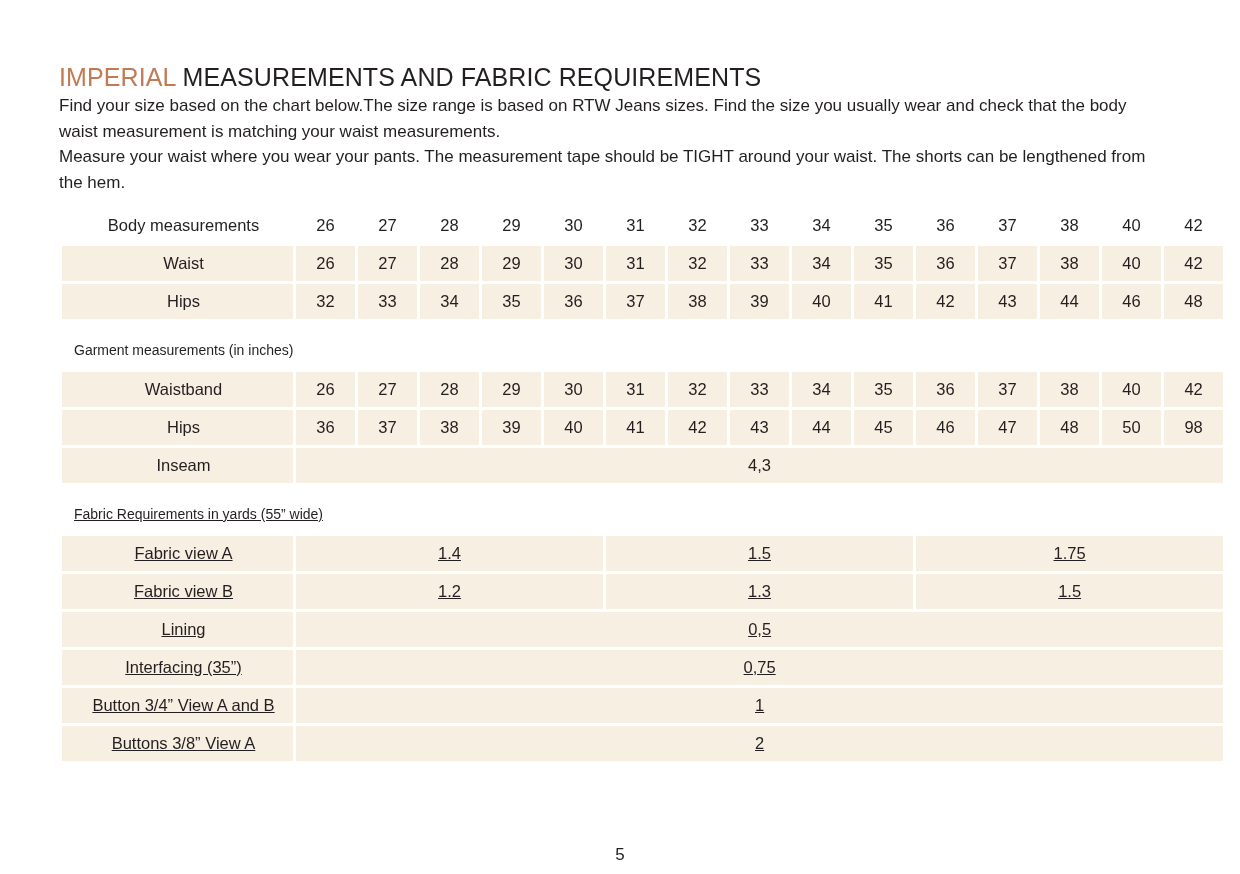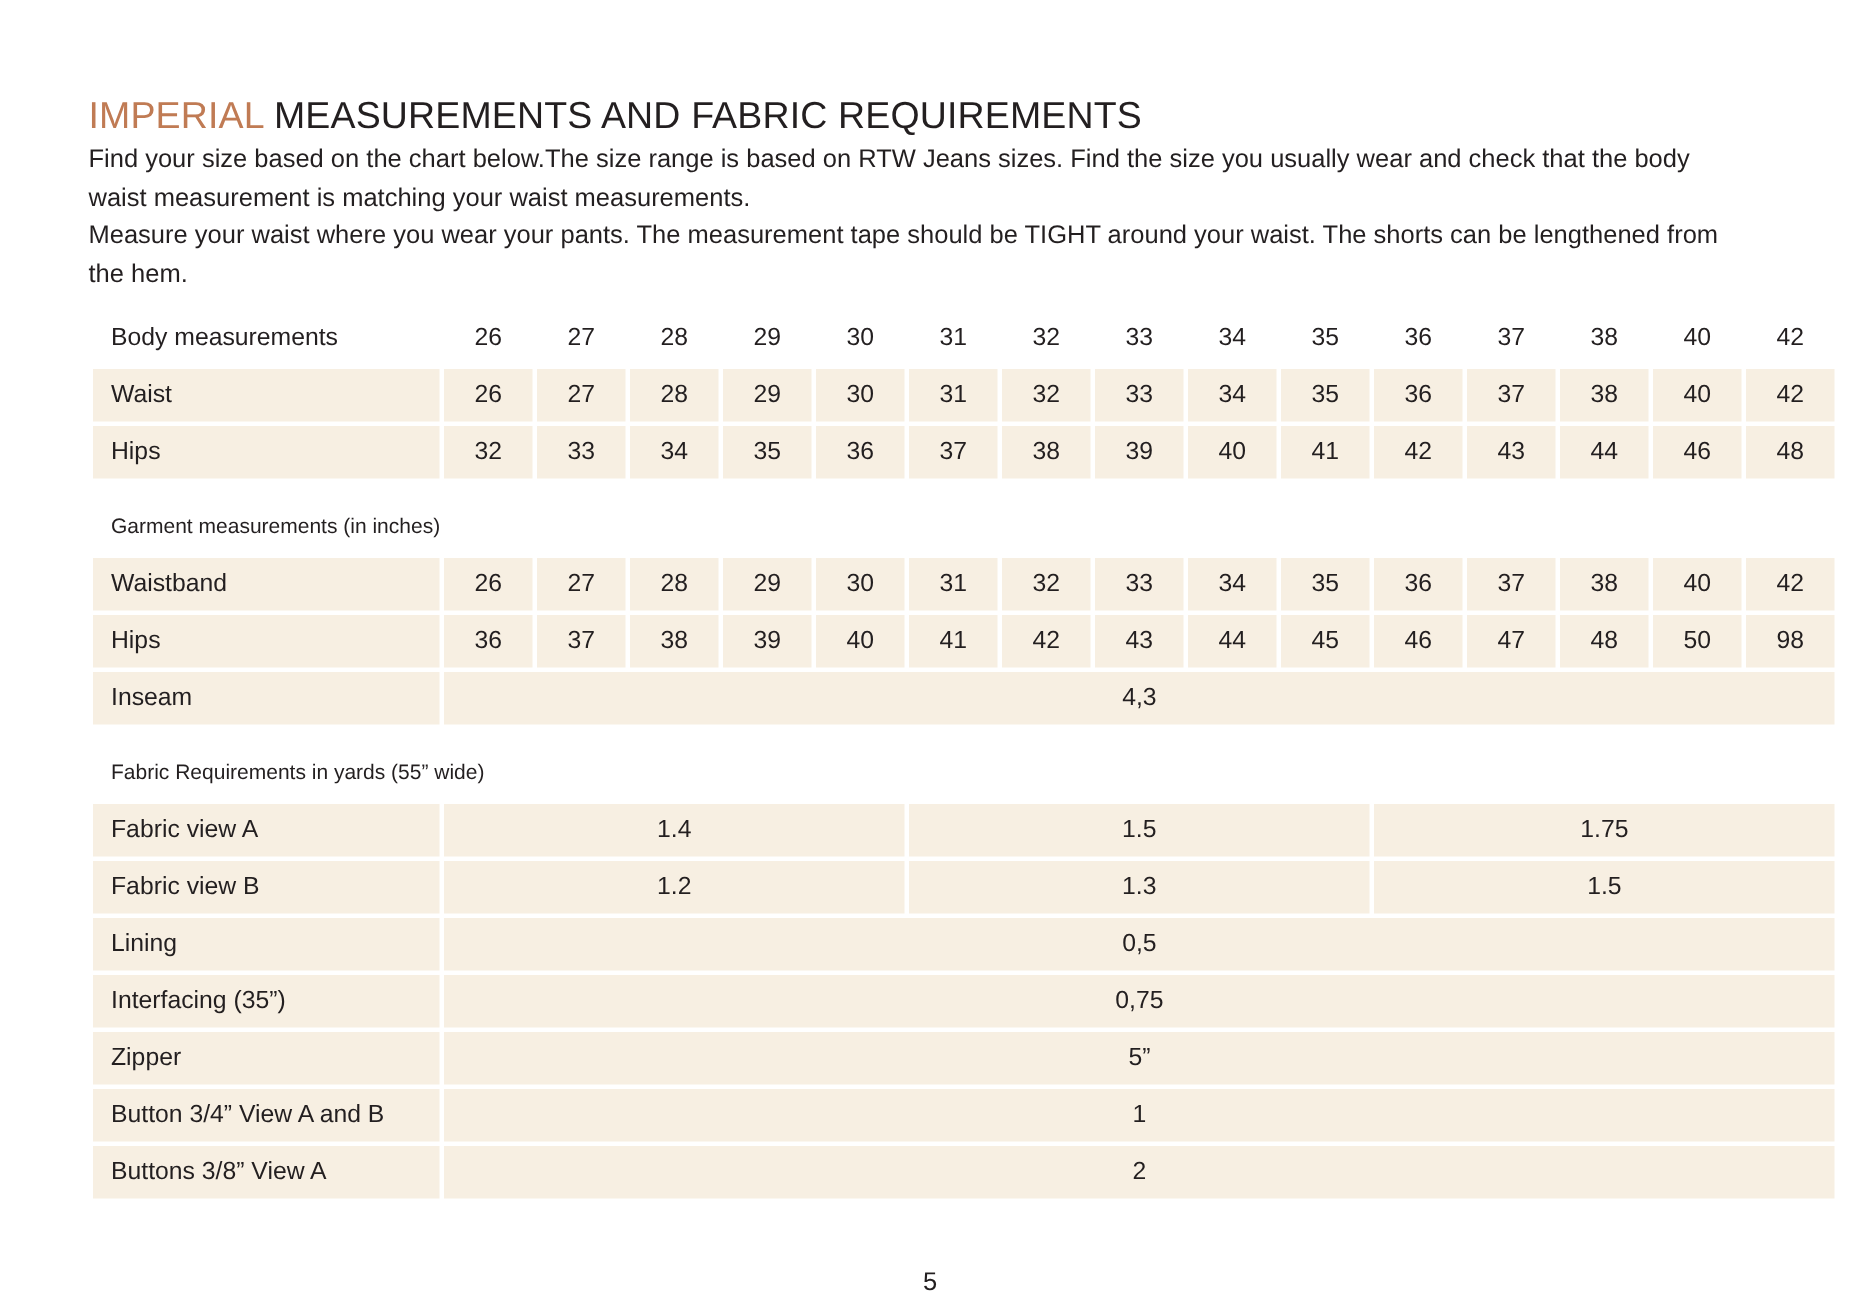--- a/index.html
+++ b/index.html
@@ -63,21 +63,21 @@
     font-weight: 400;
     font-size: 16.5px;
     color: #231f20;
     height: 35px;
     padding: 0 0 0 0;
     text-align: center;
     vertical-align: middle;
     background: #f7efe2;
   }
   td.label, th.label {
-    text-align: left;
+    text-align: center;
     padding-left: 12px;
     width: 231px;
   }
   tr.header-row td, tr.header-row th {
     background: transparent;
   }
   tr.header-row td.label {
     background: transparent;
   }
   .section-title {
@@ -254,21 +254,21 @@
           <td>98</td>
         </tr>
         <tr>
           <td class="label">Inseam</td>
           <td colspan="15">4,3</td>
         </tr>
       </tbody>
     </table>
   </div>
 
-  <div class="table-block" style="top:492px;">
+  <div class="table-block" style="top:492px;text-decoration:underline;">
     <table>
       <colgroup>
         <col style="width:231px;">
         <col class="size-col">
           <col class="size-col">
           <col class="size-col">
           <col class="size-col">
           <col class="size-col">
         <col class="size-col">
           <col class="size-col">
@@ -299,24 +299,20 @@
         </tr>
         <tr>
           <td class="label">Lining</td>
           <td colspan="15">0,5</td>
         </tr>
         <tr>
           <td class="label">Interfacing (35”)</td>
           <td colspan="15">0,75</td>
         </tr>
         <tr>
-          <td class="label">Zipper</td>
-          <td colspan="15">5”</td>
-        </tr>
-        <tr>
           <td class="label">Button 3/4” View A and B</td>
           <td colspan="15">1</td>
         </tr>
         <tr>
           <td class="label">Buttons 3/8”  View A</td>
           <td colspan="15">2</td>
         </tr>
       </tbody>
     </table>
   </div>

